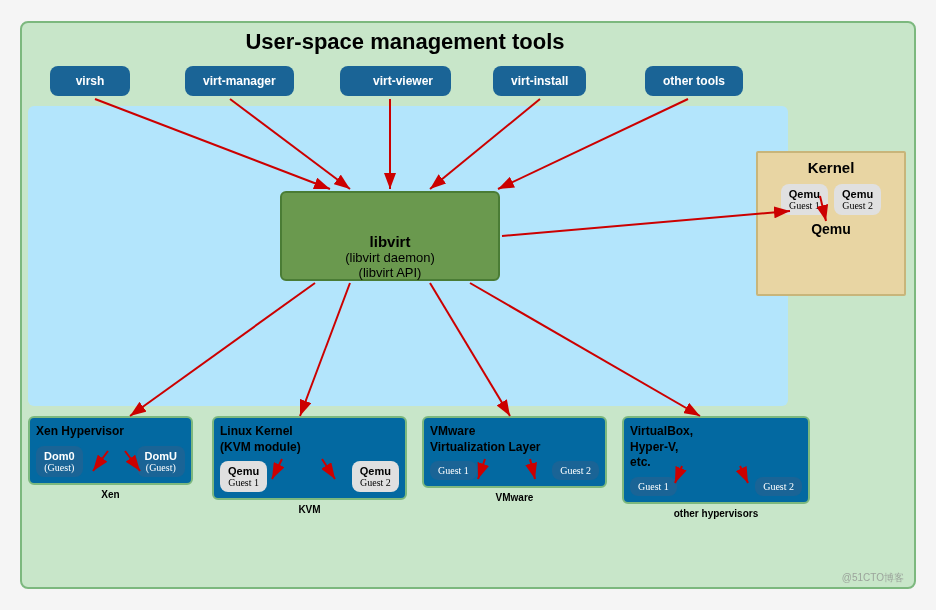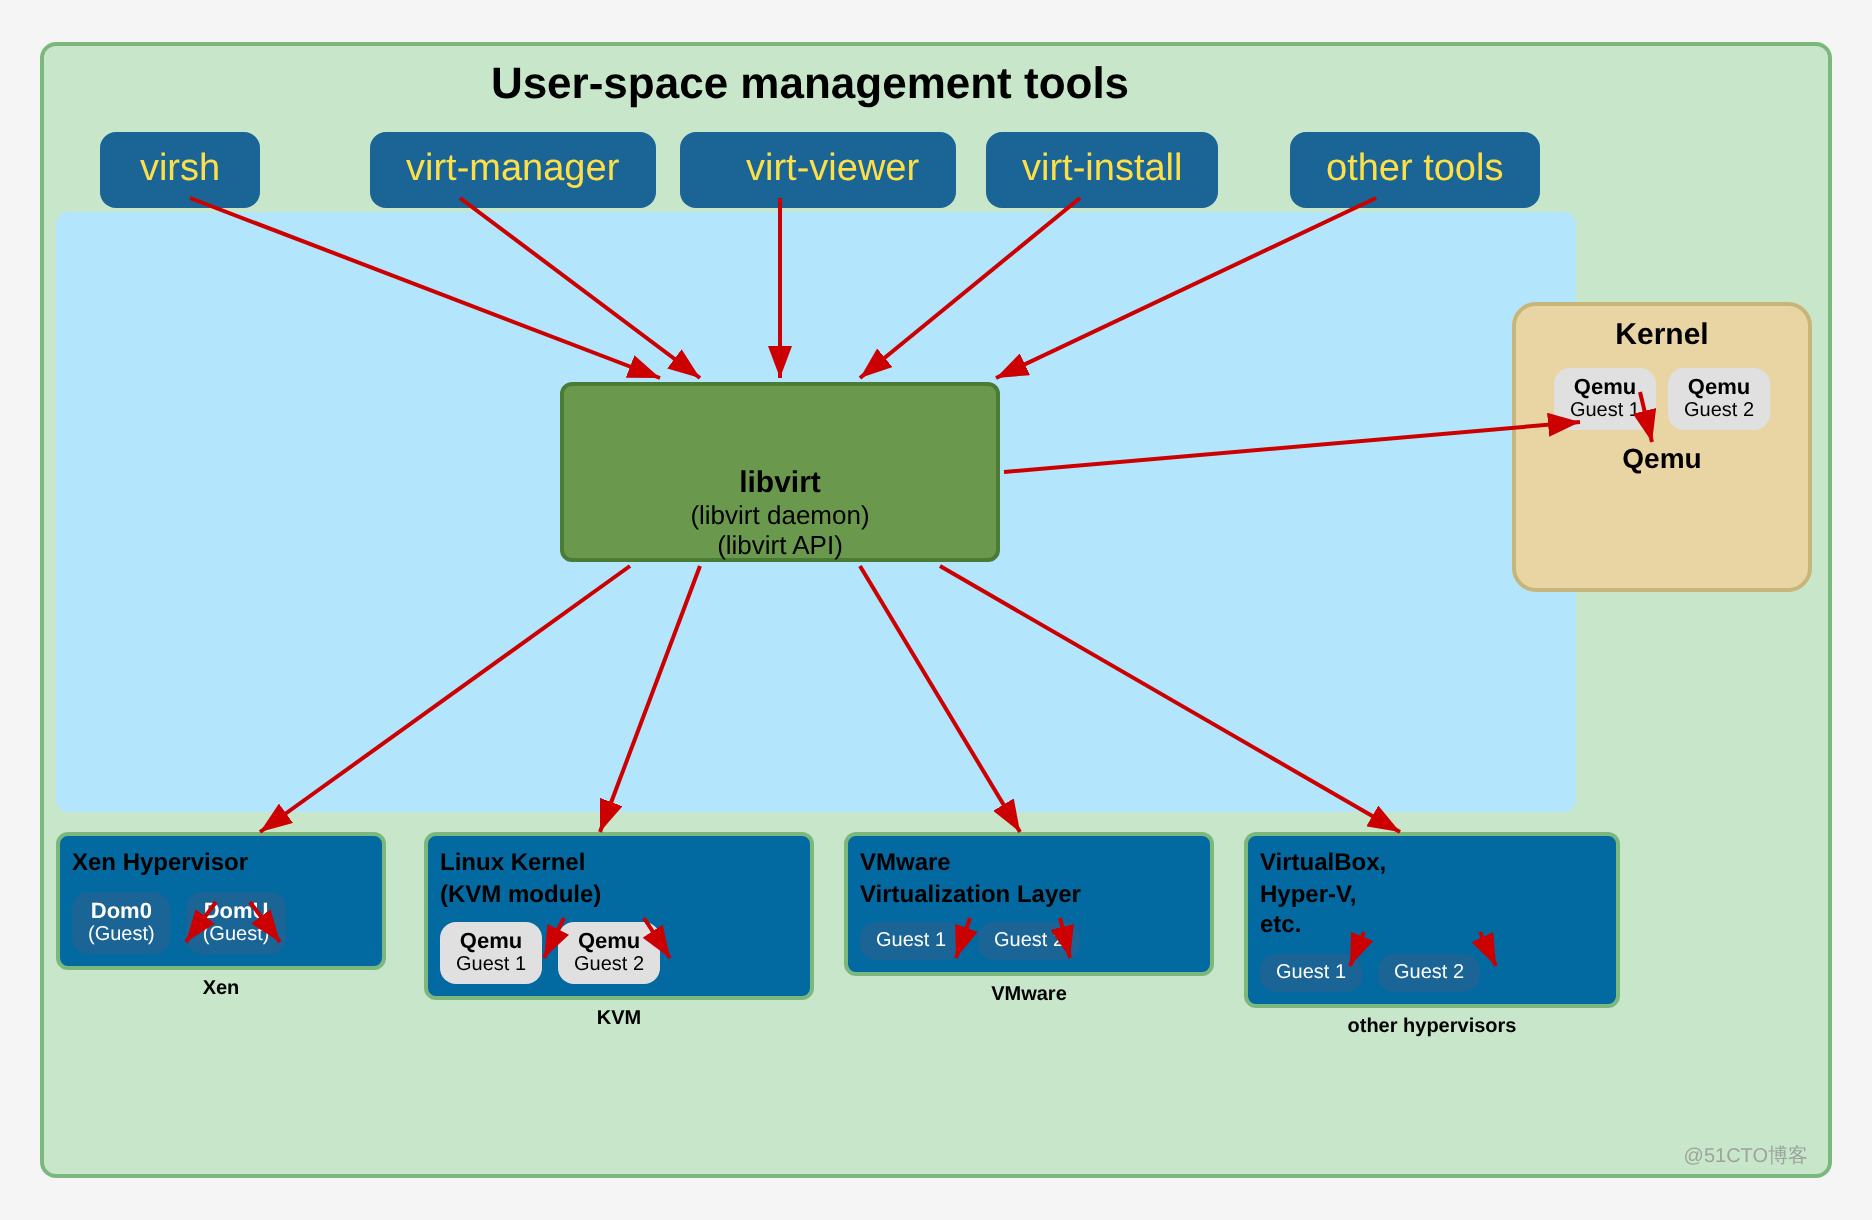--- a/index.html
+++ b/index.html
@@ -6,41 +6,41 @@
     body {
       width: 936px;
       height: 610px;
       background: #fff;
       font-family: Arial, sans-serif;
       overflow: hidden;
     }
 
     .tool-btn {
       background: #1a6496;
-      color: #fde047;
+      color: #ffffff;
       border-radius: 8px;
       padding: 8px 18px;
-      font-size: 19px;
-      font-weight: normal;
+      font-size: 12px;
+      font-weight: bold;
       text-align: center;
       min-width: 80px;
     }
 
     .hypervisor-title {
       font-size: 12px;
       font-weight: bold;
       color: #000;
       margin-bottom: 6px;
       line-height: 1.3;
     }
 
     .guest-row {
       display: flex;
       gap: 8px;
-      justify-content: flex-start;
+      justify-content: space-between;
       margin-top: 4px;
     }
 
     .guest-box {
       background: #1a6496;
       color: #fff;
       border-radius: 8px;
       padding: 4px 8px;
       font-size: 11px;
       text-align: center;
@@ -53,20 +53,21 @@
       border-radius: 8px;
       padding: 4px 8px;
       font-size: 11px;
       text-align: center;
       min-width: 45px;
     }
 
     .guest-label {
       font-size: 10px;
       color: inherit;
+      font-family: Liberation Serif, serif;
     }
 
     .hyp-label {
       font-size: 10px;
       font-weight: bold;
       text-align: center;
       margin-top: 4px;
     }
 
     
@@ -146,21 +147,21 @@
 
     
     .kernel-box {
       position: absolute;
       right: 10px;
       top: 130px;
       width: 150px;
       height: 145px;
       background: #e8d5a3;
       border: 2px solid #c8b57a;
-      border-radius: 12px;
+      border-radius: 2px;
     }
 
     
     .xen-section    { position: absolute; left: 8px;   top: 395px; width: 165px; }
     .kvm-section    { position: absolute; left: 192px; top: 395px; width: 195px; }
     .vmware-section { position: absolute; left: 402px; top: 395px; width: 185px; }
     .other-section  { position: absolute; left: 602px; top: 395px; width: 188px; }
 
     .section-inner {
       background: #0369a1;

